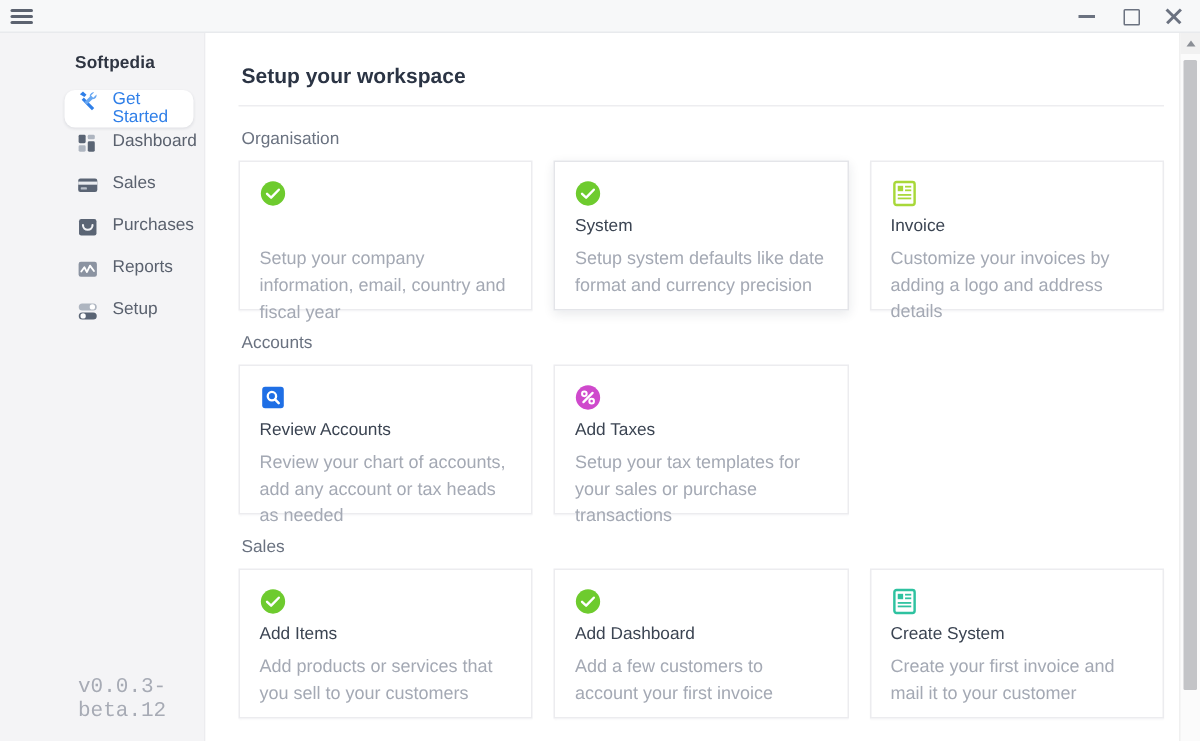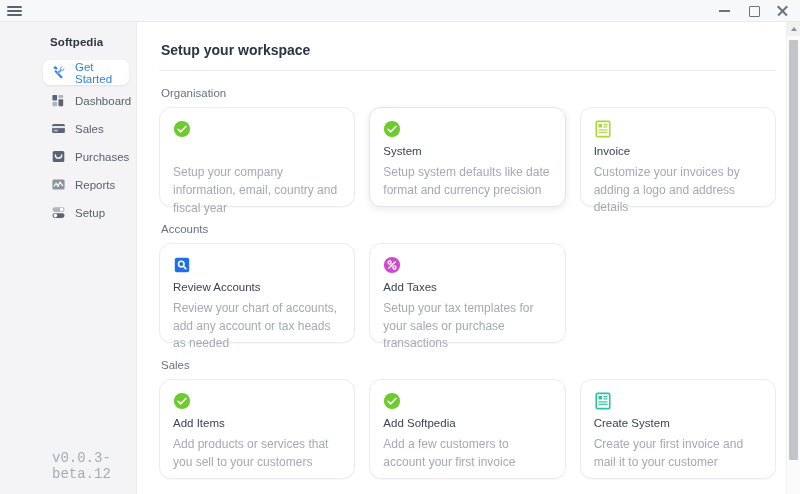--- a/index.html
+++ b/index.html
@@ -44,21 +44,21 @@
     padding-top: 14px;
     border-right: 1px solid #ececef;
     padding-left: 36px;
   }
   .brand {
     font-size: 11.5px; font-weight: bold; color: #2f3542;
     padding: 0 0 12px 14px; letter-spacing: .1px;
   }
   .nav { display: flex; flex-direction: column; gap: 3px; padding: 0 7px; }
   .nav-item {
-    display: flex; align-items: center; gap: 9px;
+    display: flex; gap: 9px;
     height: 25px; padding: 0 8px;
     border-radius: 7px; cursor: pointer;
     font-size: 11.5px; color: #5a616e;
   }
   .nav-item.active {
     background: #ffffff; color: #2f7fe8; font-weight: normal;
     box-shadow: 0 1px 2px rgba(22,35,60,.09);
   }
   .nav-ic { width: 15px; height: 15px; flex: 0 0 15px; display:block; }
   .spacer { flex: 1; }
@@ -77,21 +77,21 @@
   .title-rule { height: 1px; background: #ededf0; margin-bottom: 0; }
 
   .section-title {
     font-size: 11.5px; color: #6a7280;
     margin: 16px 0 8px 2px;
   }
   .card-row { display: grid; grid-template-columns: repeat(3, 1fr); gap: 14px; }
   .card {
     background: #fff;
     border: 1px solid #ececef;
-    border-radius: 12px;
+    border-radius: 0;
     height: 100px;
     padding: 12px 13px 10px 13px;
     display: flex; flex-direction: column;
     cursor: pointer;
     box-shadow: 0 1px 1px rgba(30,40,60,.03);
   }
   .card.raised {
     border-color: #e4e5e9;
     box-shadow: 0 2px 7px rgba(30,40,60,.10);
   }
@@ -308,21 +308,21 @@
             <div class="card-desc">Add products or services that you sell to your customers</div>
           </div>
 
           <div class="card">
             <span class="card-icon">
               <svg viewBox="0 0 20 20" width="18" height="18">
                 <circle cx="10" cy="10" r="9" fill="#6ecb2e"></circle>
                 <polyline points="5.6,10.3 8.6,13.1 14.3,7.2" stroke="#fff" stroke-width="1.8" fill="none" stroke-linecap="round" stroke-linejoin="round"></polyline>
               </svg>
             </span>
-            <div class="card-title">Add Softpedia</div>
+            <div class="card-title">Add Dashboard</div>
             <div class="card-desc">Add a few customers to account your first invoice</div>
           </div>
 
           <div class="card">
             <span class="card-icon">
               <svg viewBox="0 0 20 20" width="18" height="18">
                 <rect x="2.5" y="1.5" width="15" height="17" rx="1.6" fill="none" stroke="#2ec2a0" stroke-width="1.8"></rect>
                 <rect x="5" y="4.3" width="4" height="4" fill="#2ec2a0"></rect>
                 <rect x="10.4" y="4.3" width="4.6" height="1.3" fill="#2ec2a0"></rect>
                 <rect x="10.4" y="7" width="4.6" height="1.3" fill="#2ec2a0"></rect>

